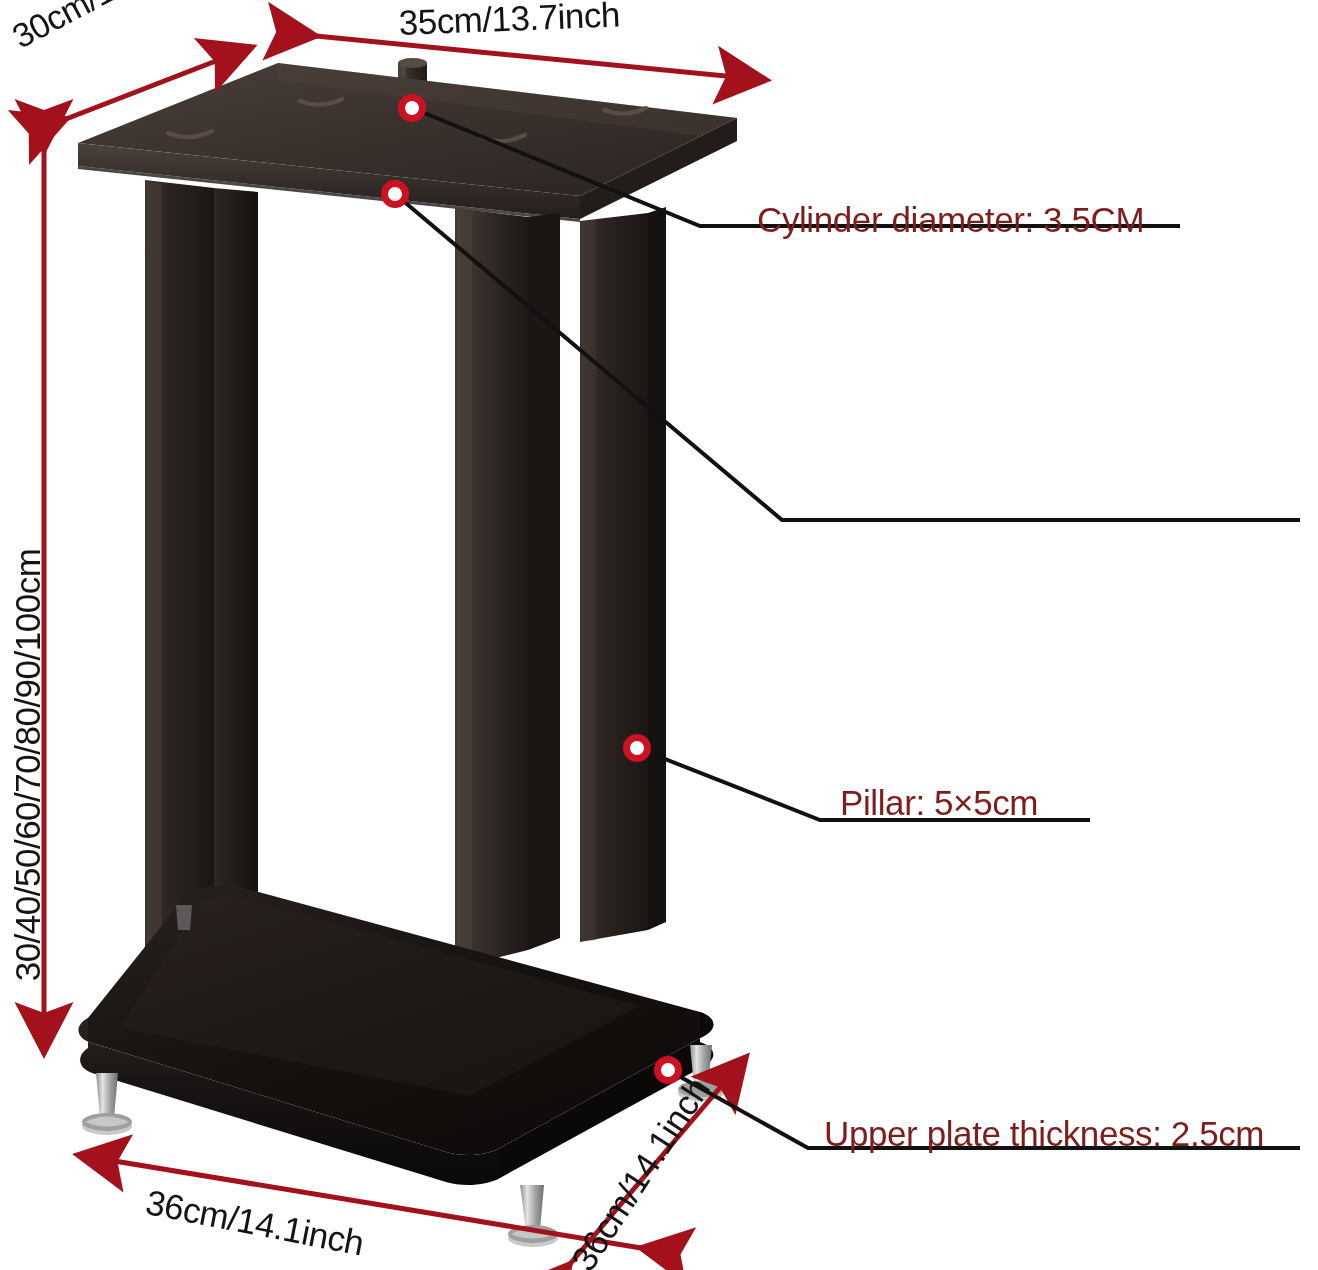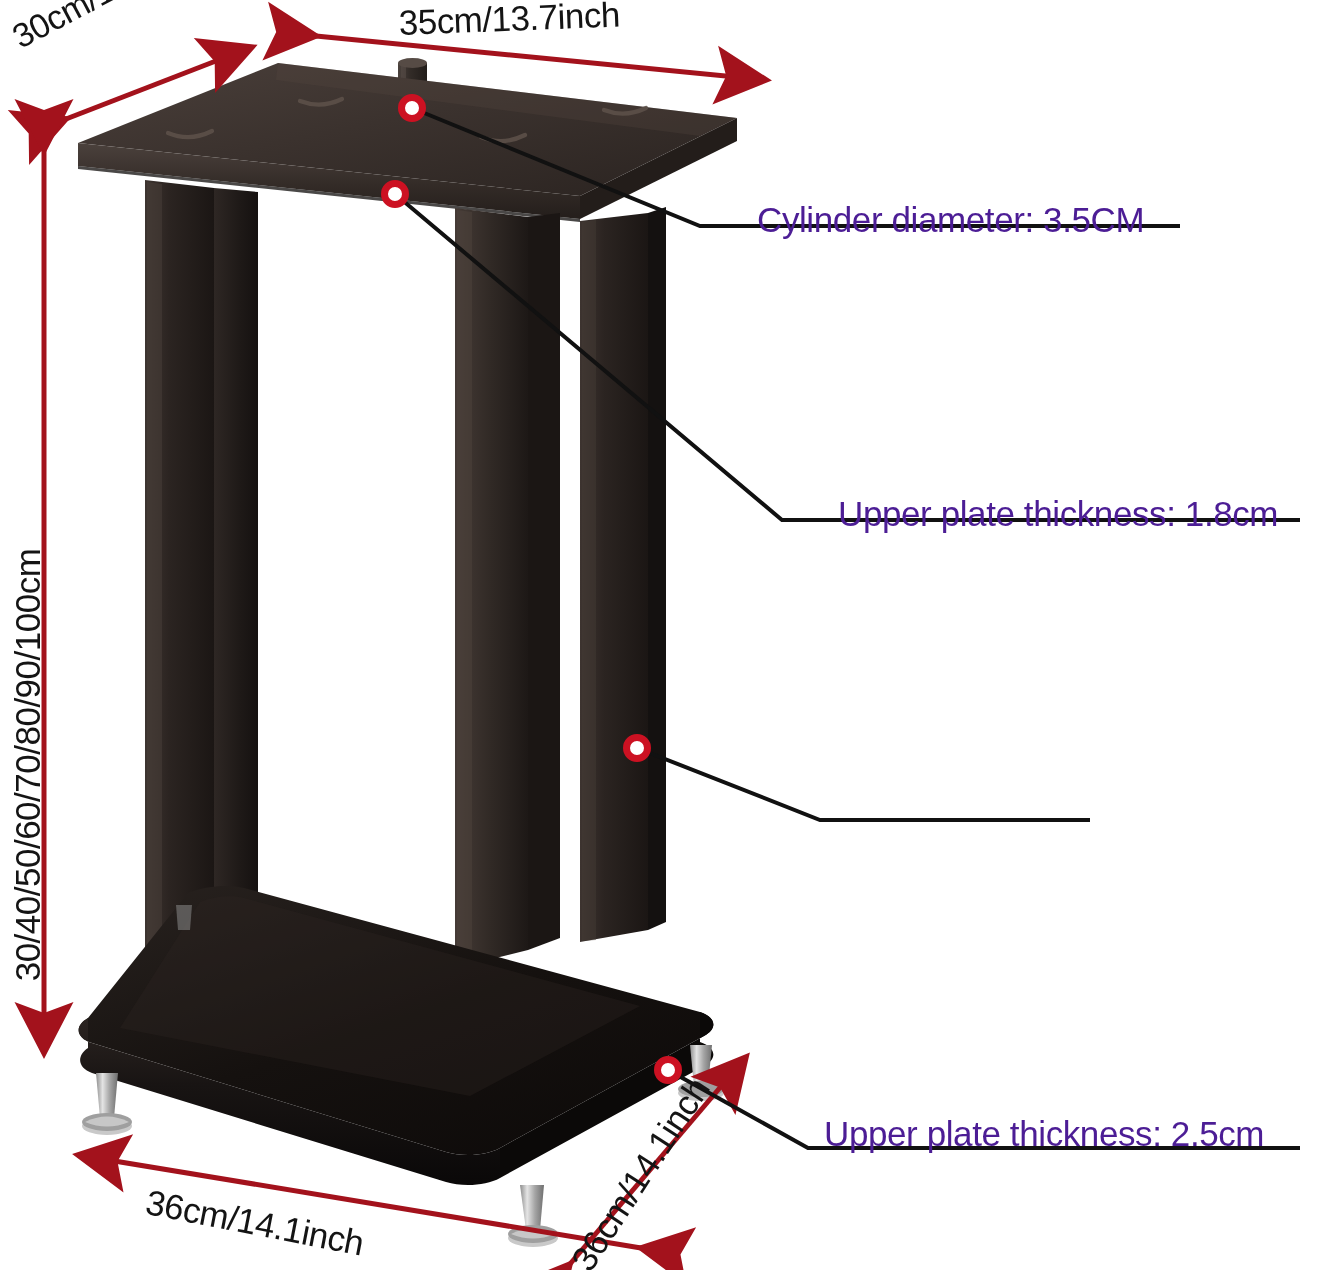--- a/index.html
+++ b/index.html
@@ -28,21 +28,21 @@
     position: absolute;
     font-family: "Liberation Sans", sans-serif;
     color: #141414;
     white-space: nowrap;
     font-weight: 400;
     letter-spacing: -0.5px;
   }
   .callout-label {
     position: absolute;
     font-family: "Liberation Sans", sans-serif;
-    color: #4c1d95;
+    color: #7f1d1d;
     white-space: nowrap;
     font-size: 35px;
     font-weight: 400;
     letter-spacing: -0.4px;
   }
   #label-depth-top {
     left: 6px;
     top: 22px;
     font-size: 34px;
     transform: rotate(-28deg);
@@ -282,18 +282,18 @@
   <div class="dim-label" id="label-width-top">35cm/13.7inch</div>
 
   <div class="dim-label" id="label-height">30/40/50/60/70/80/90/100cm</div>
 
   <div class="dim-label" id="label-base-width">36cm/14.1inch</div>
 
   <div class="dim-label" id="label-base-depth">36cm/14.1inch</div>
 
   <div class="callout-label" id="label-cylinder">Cylinder diameter: 3.5CM</div>
 
-  <div class="callout-label" id="label-upper">Upper plate thickness: 1.8cm</div>
-
+
+  <div class="callout-label" id="label-pillar">Pillar: 5×5cm</div>
 
   <div class="callout-label" id="label-bottom">Upper plate thickness: 2.5cm</div>
 
 </div>
 
 </body></html>

